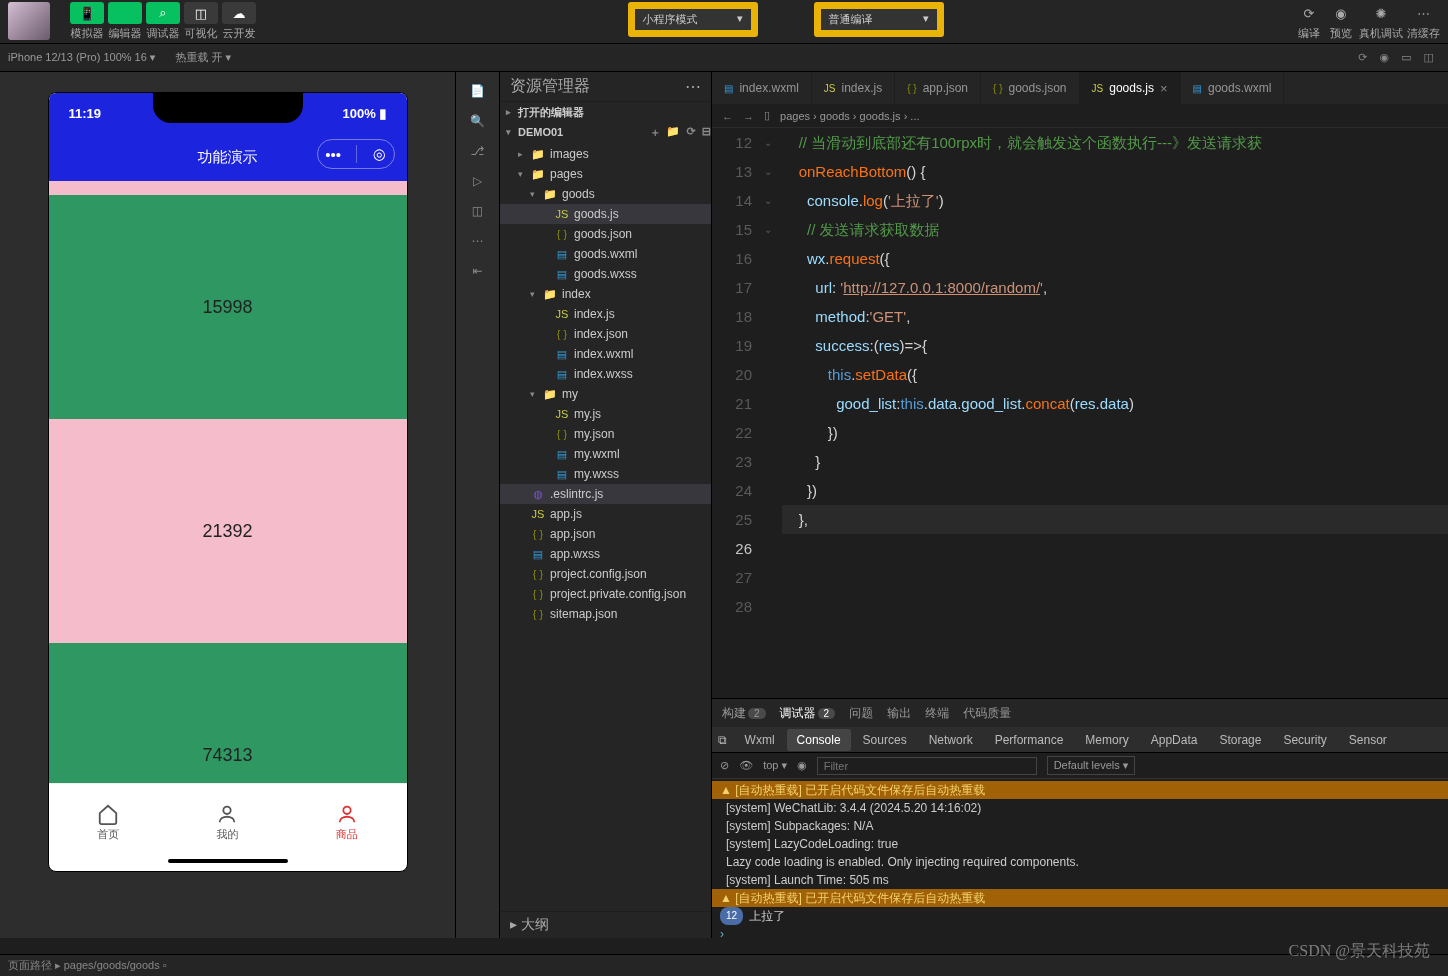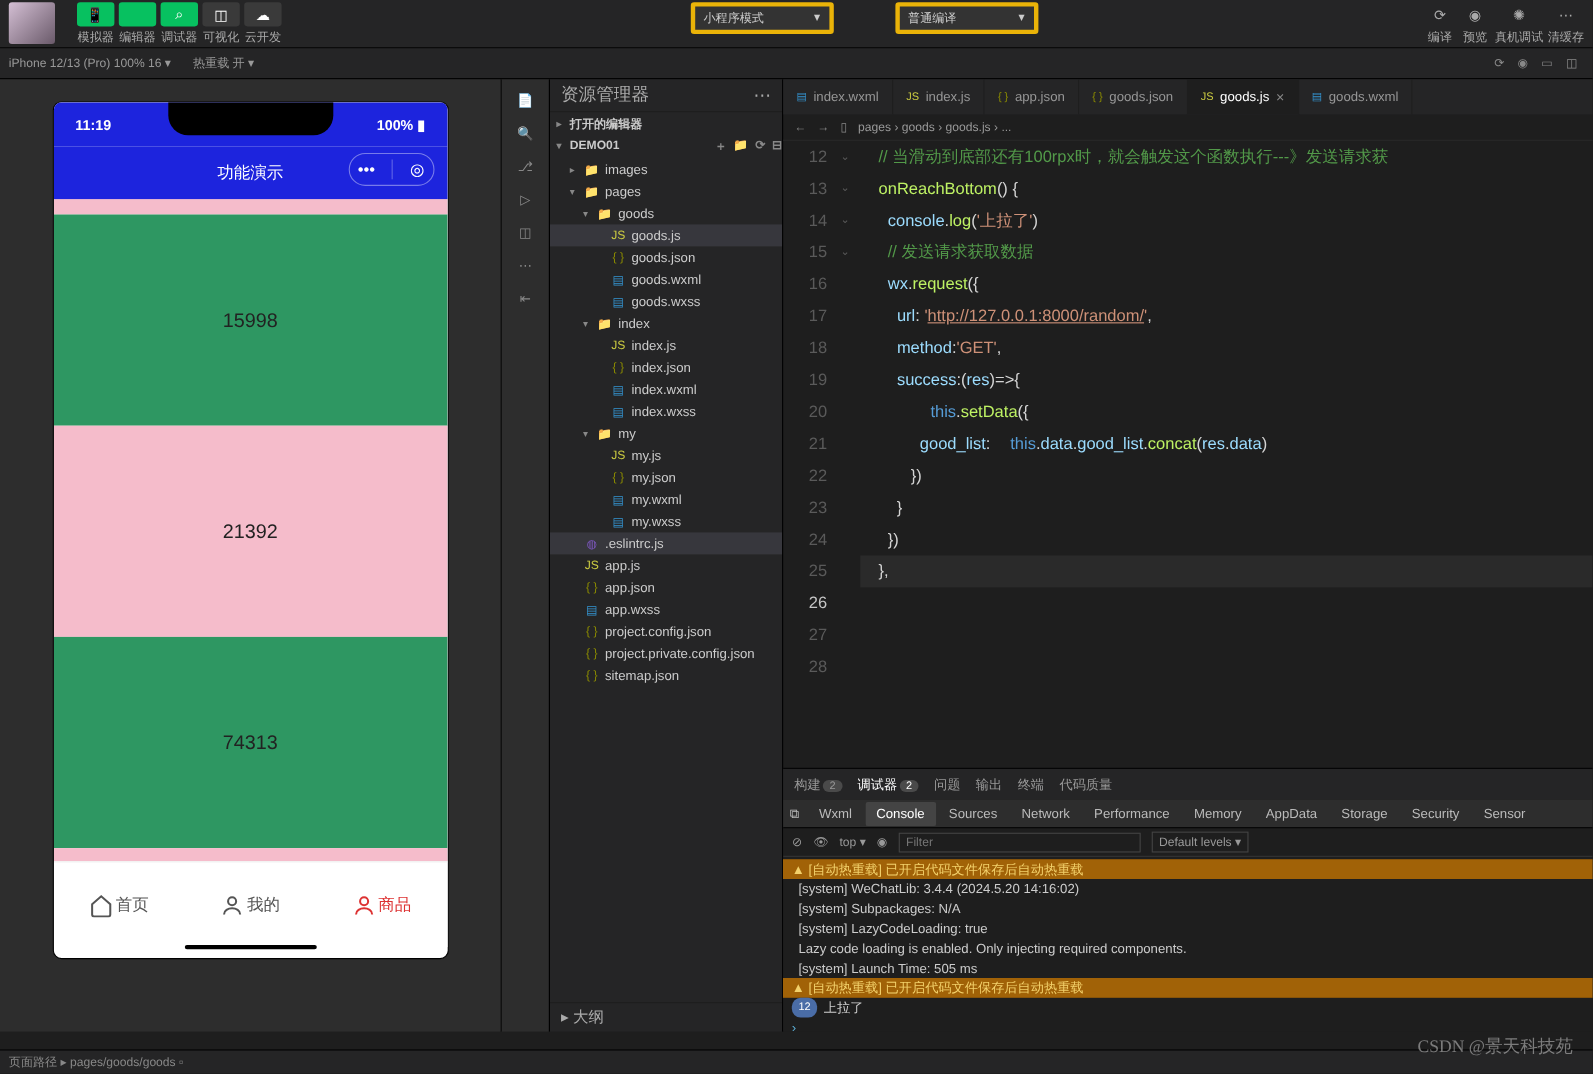--- a/index.html
+++ b/index.html
@@ -9,46 +9,46 @@
 
 .topbar { height: 44px; background: #252526; display: flex; align-items: flex-start; padding: 2px 8px 0; border-bottom: 1px solid #000; }
 .avatar { width: 42px; height: 38px; background: linear-gradient(135deg,#d4bfd4,#6a5a6a); border-radius: 3px; margin-right: 20px; }
 .tool-group { display: flex; gap: 4px; margin-right: 20px; align-items: flex-start; }
 .tool-col { display: flex; flex-direction: column; align-items: center; gap: 2px; }
 .tool-btn { width: 34px; height: 22px; border-radius: 3px; display: flex; align-items: center; justify-content: center; font-size: 13px; color: #fff; }
 .tool-btn.green { background: #07c160; }
 .tool-btn.gray { background: #3a3a3a; }
 .tool-lbl { font-size: 11px; color: #aaa; }
 .top-center { margin-left: auto; display: flex; gap: 8px; align-items: center; }
-.dd { background: #333; border: 4px solid #eab308; border-radius: 3px; padding: 3px 8px; font-size: 11px; color: #ccc; display: flex; gap: 8px; min-width: 130px; justify-content: space-between; }
+.dd { background: #333; border: 7px solid #eab308; border-radius: 3px; padding: 3px 8px; font-size: 11px; color: #ccc; display: flex; gap: 8px; min-width: 130px; justify-content: space-between; }
 .top-right { margin-left: auto; display: flex; gap: 4px; align-items: flex-start; }
 .top-right .tool-btn { background: transparent; color: #aaa; width: 28px; }
 
 
 .secbar { height: 28px; background: #252526; display: flex; align-items: center; padding: 0 8px; font-size: 11px; color: #999; border-bottom: 1px solid #000; }
 .secbar .spacer { flex: 1; }
 .secbar .icon { margin: 0 6px; color: #888; }
 
 
 .main { flex: 1; display: flex; overflow: hidden; }
 
 
 .sim { width: 455px; background: #2d2d2d; display: flex; flex-direction: column; align-items: center; padding-top: 20px; position: relative; }
 .phone { width: 360px; height: 780px; background: #fff; border-radius: 8px; position: relative; overflow: hidden; border: 1px solid #000; text-align: right; }
 .notch { position: absolute; top: 0; left: 50%; transform: translateX(-50%); width: 150px; height: 30px; background: #000; border-radius: 0 0 18px 18px; z-index: 10; }
 .status { height: 40px; background: #1d24dd; display: flex; justify-content: space-between; align-items: center; padding: 0 20px; color: #fff; font-size: 13px; font-weight: 600; }
 .navbar { height: 48px; background: #1d24dd; color: #fff; display: flex; align-items: center; justify-content: center; font-size: 15px; position: relative; }
 .capsule { position: absolute; right: 12px; top: 6px; width: 78px; height: 30px; border: 1px solid rgba(255,255,255,0.4); border-radius: 16px; display: flex; align-items: center; justify-content: space-around; color: #fff; }
 .capsule .sep { width: 1px; height: 18px; background: rgba(255,255,255,0.3); }
 .content { height: 602px; overflow: hidden; }
-.block { height: 192px; display: flex; align-items: center; justify-content: center; font-size: 18px; color: #222; }
+.block { height: 224px; display: flex; align-items: center; justify-content: center; font-size: 18px; color: #222; }
 .block.pink { background: #f5bccb; }
 .block.green { background: #2e9762; }
 .tabbar { height: 78px; border-top: 1px solid #eee; display: flex; background: #fff; }
-.tab { flex: 1; display: flex; flex-direction: row; align-items: center; justify-content: center; font-size: 15px; gap: 2px; color: #555; }
+.tab { flex: 1; display: flex; flex-direction: column; align-items: center; justify-content: center; font-size: 11px; gap: 2px; color: #555; }
 .tab.active { color: #d33; }
 .tab svg { width: 22px; height: 22px; }
 .homebar { position: absolute; bottom: 8px; left: 50%; transform: translateX(-50%); width: 120px; height: 4px; background: #000; border-radius: 3px; }
 
 
 .actbar { width: 44px; background: #2d2d2d; display: flex; flex-direction: column; align-items: center; padding-top: 12px; gap: 16px; color: #888; border-left: 1px solid #000; }
 .actbar .active { color: #fff; }
 
 
 .explorer { width: 212px; background: #252526; display: flex; flex-direction: column; border-left: 1px solid #000; }
@@ -83,22 +83,22 @@
 .gutter { width: 52px; text-align: right; color: #5a5a5a; padding-right: 12px; }
 .gutter .cur { color: #c6c6c6; }
 .fold { width: 18px; color: #5a5a5a; font-size: 10px; }
 .lines { flex: 1; white-space: pre; color: #d4d4d4; }
 .lines .cur-line { background: #2a2a2a; display: block; }
 .c-cm { color: #529949; }
 .c-str { color: #ce9178; }
 .c-red { color: #ce9178; text-decoration: underline; }
 .c-id { color: #9cdcfe; }
 .c-prop { color: #9cdcfe; }
-.c-this { color: #569cd6; margin-left: 18px; }
-.c-meth { color: #bef264; }
+.c-this { color: #569cd6; }
+.c-meth { color: #f97316; }
 .c-par { color: #d4d4d4; }
 
 
 .debugger { height: 240px; border-top: 1px solid #000; display: flex; flex-direction: column; background: #1e1e1e; }
 .dbg-tabs { height: 28px; background: #252526; display: flex; align-items: center; gap: 14px; padding: 0 10px; font-size: 12px; color: #999; }
 .dbg-tabs .t.active { color: #fff; }
 .badge { background: #4a4a4a; border-radius: 8px; padding: 0 6px; font-size: 10px; margin-left: 2px; }
 .dev-tabs { height: 26px; background: #2d2d2d; display: flex; align-items: center; gap: 2px; padding: 0 6px; font-size: 12px; color: #bbb; border-bottom: 1px solid #000; }
 .dev-tabs .dt { padding: 4px 10px; }
 .dev-tabs .dt.active { background: #444; color: #fff; border-radius: 2px; }

